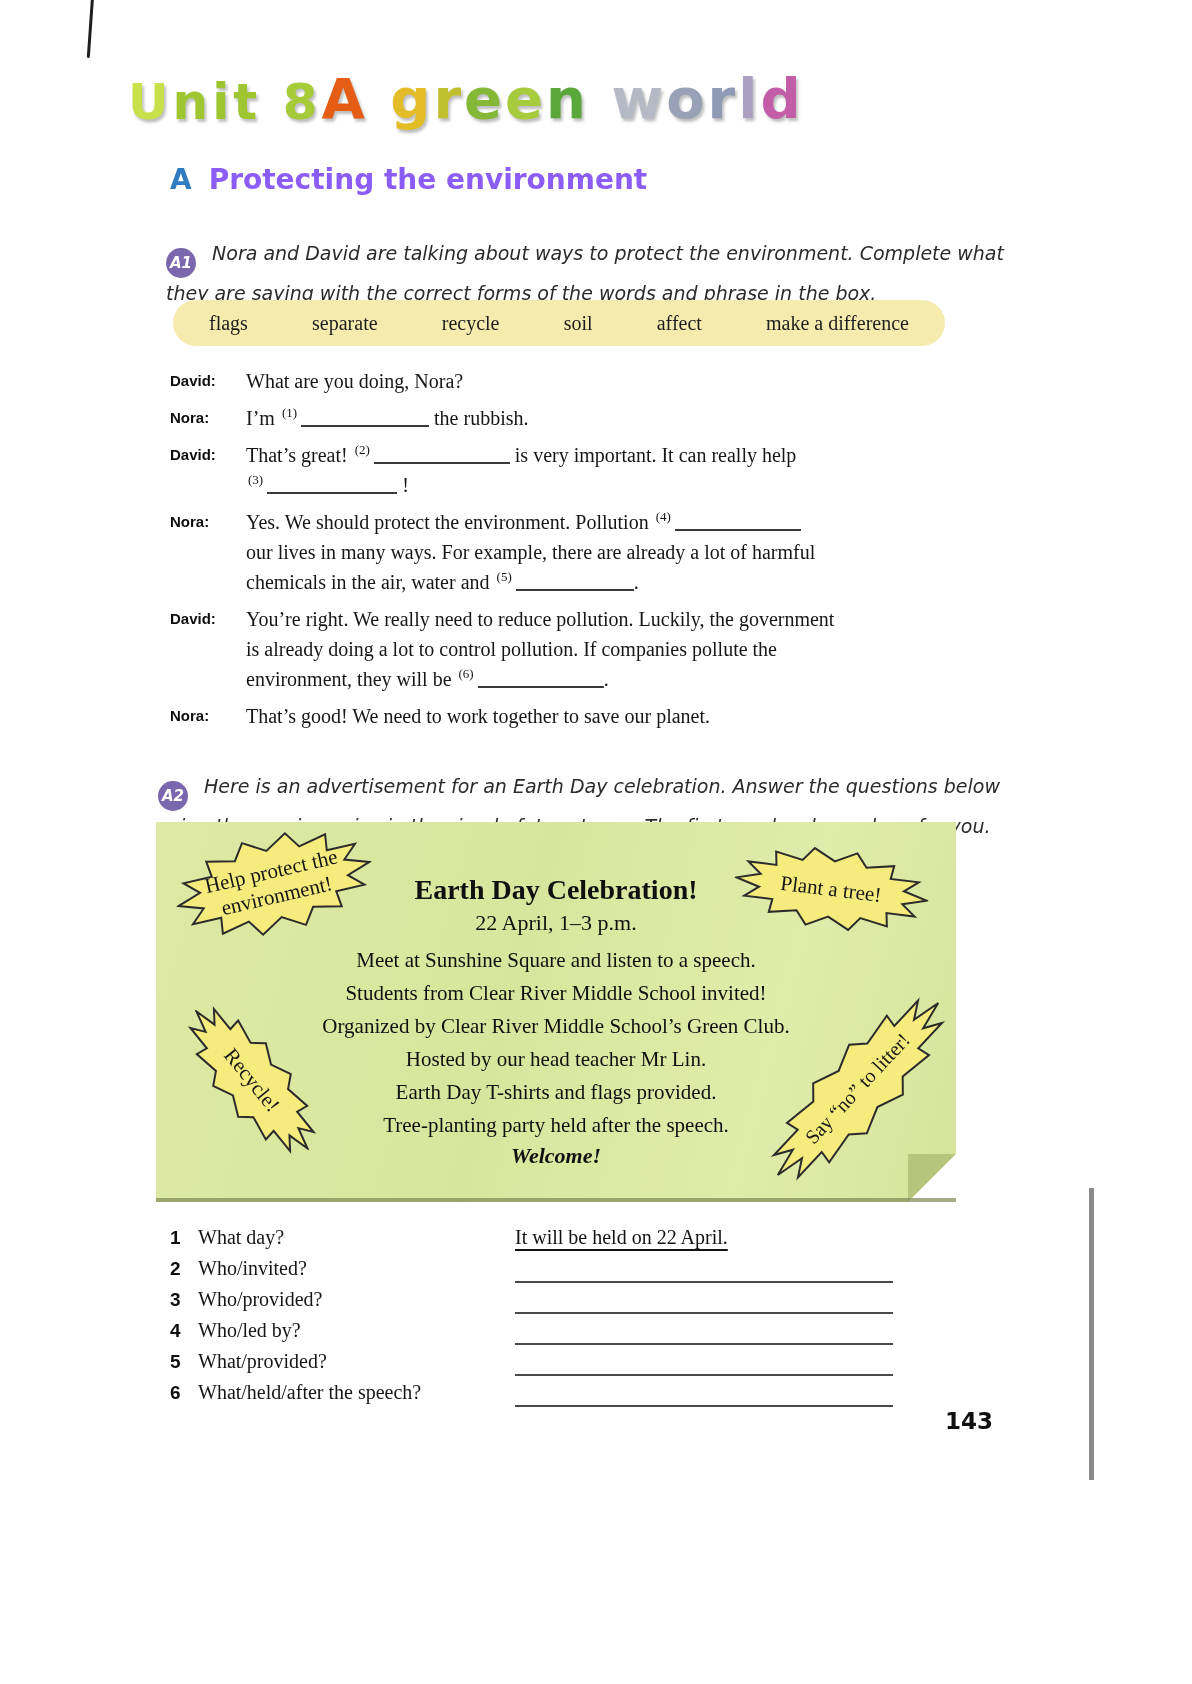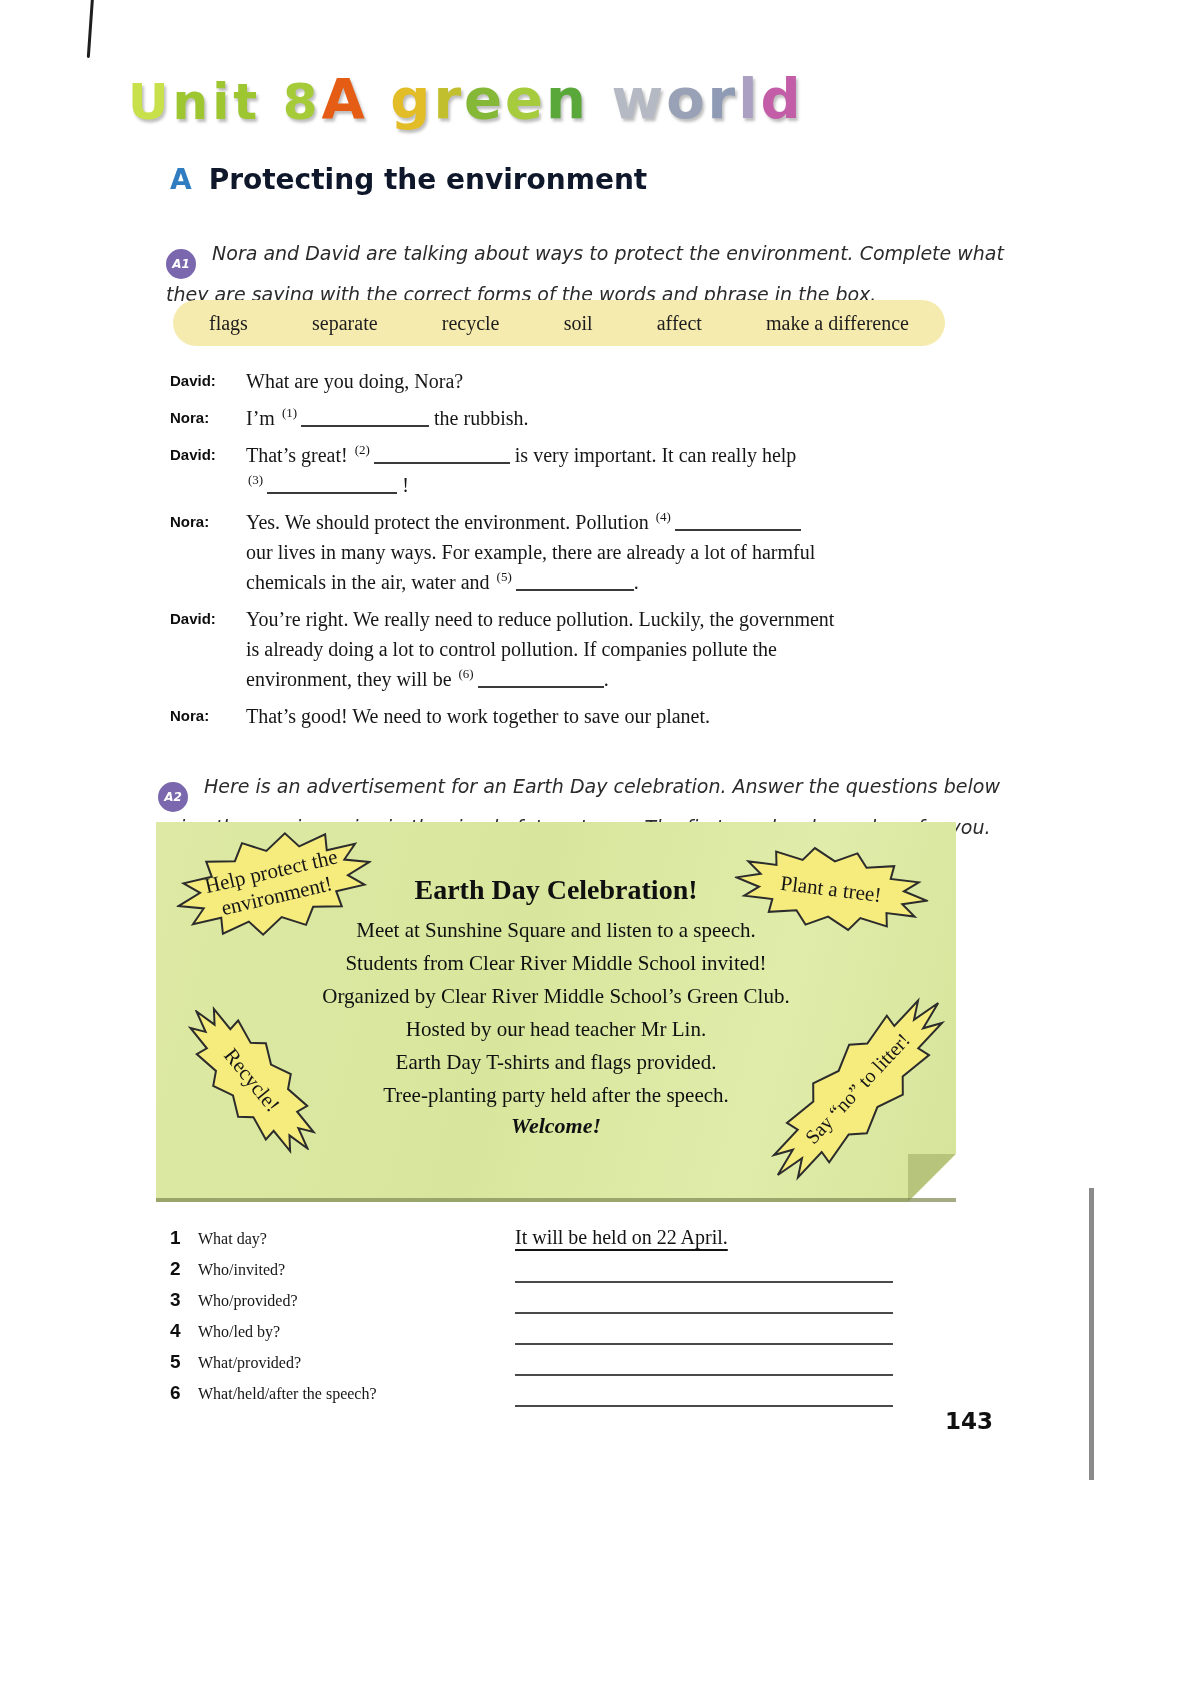--- a/index.html
+++ b/index.html
@@ -21,21 +21,21 @@
   
   .section-heading{position:absolute;left:170px;top:163px;display:flex;gap:17px;
                    font-family:"DejaVu Sans",sans-serif;font-weight:bold;font-size:28px;}
 
   
   .instr{position:absolute;font-family:"DejaVu Sans",sans-serif;font-style:italic;
          font-size:19px;line-height:30px;color:#2b2b2b;}
   #a1-instr{left:166px;top:219px;width:840px;}
   #a2-instr{left:158px;top:752px;width:860px;}
   .abadge{display:inline-flex;width:30px;height:30px;border-radius:50%;background:#7a67ad;
-          color:#fff;align-items:center;justify-content:center;font-weight:bold;font-size:12px;
+          color:#fff;align-items:center;justify-content:center;font-weight:bold;font-size:15px;
           margin-right:10px;vertical-align:-8px;letter-spacing:0;}
 
   
   .wordbox{position:absolute;left:173px;top:300px;width:772px;height:46px;border-radius:24px;
            background:#f6ebae;display:flex;align-items:center;justify-content:space-between;
            padding:0 36px;box-sizing:border-box;font-size:20px;color:#1d1d1d;}
 
   
   .dialogue{position:absolute;left:170px;top:366px;width:800px;font-size:20px;line-height:30px;}
   .d-row{display:flex;margin-bottom:7px;}
@@ -63,21 +63,21 @@
   .fold-flap{position:absolute;right:0;bottom:0;width:48px;height:48px;background:#b7c47b;
              clip-path:polygon(0 100%,100% 0,0 0);}
   .fold-cut{position:absolute;right:0;bottom:0;width:48px;height:48px;background:#ffffff;
             clip-path:polygon(100% 0,100% 100%,0 100%);}
 
   
   .questions{position:absolute;left:170px;top:1222px;width:728px;}
   .q-row{position:relative;height:31px;}
   .q-num{display:inline-block;width:28px;font-family:"Liberation Sans",sans-serif;
          font-weight:bold;font-size:19px;line-height:31px;color:#0e0e0e;}
-  .q-text{font-size:16px;line-height:31px;}
+  .q-text{font-size:20px;line-height:31px;}
   .q-ans{position:absolute;left:345px;top:0;width:380px;height:31px;}
   .q-ans .answer{font-size:20px;line-height:31px;text-decoration:underline;
                  text-decoration-thickness:2px;text-underline-offset:5px;color:#121212;}
   .q-ans .ans-line{position:absolute;left:0;right:2px;bottom:1px;border-bottom:2px solid #4a4a4a;}
 
   .page-num{position:absolute;left:945px;top:1408px;font-family:"DejaVu Sans",sans-serif;
             font-weight:bold;font-size:23px;color:#101010;text-align:center;}
 </style>
 </head>
 <body>
@@ -86,21 +86,21 @@
 
   <div class="pen-mark"></div>
 
   <div class="title-row">
     <span class="unit-label"><span style="color: rgb(200, 224, 73);">U</span><span style="color: rgb(157, 198, 49);">n</span><span style="color: rgb(157, 198, 49);">i</span><span style="color: rgb(157, 198, 49);">t</span><span style="color: rgb(157, 198, 49);"> </span><span style="color: rgb(165, 203, 56);">8</span></span>
     <span class="world-label"><span style="color: rgb(229, 93, 20);">A</span><span style="color: rgb(229, 93, 20);"> </span><span style="color: rgb(226, 189, 39);">g</span><span style="color: rgb(194, 191, 46);">r</span><span style="color: rgb(132, 184, 54);">e</span><span style="color: rgb(166, 203, 60);">e</span><span style="color: rgb(90, 168, 58);">n</span><span style="color: rgb(90, 168, 58);"> </span><span style="color: rgb(181, 185, 195);">w</span><span style="color: rgb(152, 161, 181);">o</span><span style="color: rgb(143, 155, 180);">r</span><span style="color: rgb(171, 159, 194);">l</span><span style="color: rgb(196, 93, 167);">d</span></span>
   </div>
 
   <div class="section-heading">
     <span style="color:#2f7cc0">A</span>
-    <span style="color:#0f172a">Protecting the environment</span>
+    <span style="color:#8b5cf6">Protecting the environment</span>
   </div>
 
   <p class="instr" id="a1-instr">
     <span class="abadge">A1</span>
     <span>Nora and David are talking about ways to protect the environment. Complete what</span><br>
     <span>they are saying with the correct forms of the words and phrase in the box.</span>
   </p>
 
   <div class="wordbox">
       <span class="word">flags</span>
@@ -140,20 +140,21 @@
 
   <p class="instr" id="a2-instr">
     <span class="abadge">A2</span>
     <span>Here is an advertisement for an Earth Day celebration. Answer the questions below</span><br>
     <span>using the passive voice in the simple future tense. The first one has been done for you.</span>
   </p>
 
   <div class="adbox">
     <div class="ad-content">
       <div class="ad-title">Earth Day Celebration!</div>
+      <div class="ad-date">22 April, 1–3 p.m.</div>
       <div class="ad-lines">
           <div class="ad-line">Meet at Sunshine Square and listen to a speech.</div>
           <div class="ad-line">Students from Clear River Middle School invited!</div>
           <div class="ad-line">Organized by Clear River Middle School’s Green Club.</div>
           <div class="ad-line">Hosted by our head teacher Mr Lin.</div>
           <div class="ad-line">Earth Day T-shirts and flags provided.</div>
           <div class="ad-line">Tree-planting party held after the speech.</div>
         </div>
       <div class="ad-welcome">Welcome!</div>
     </div>

